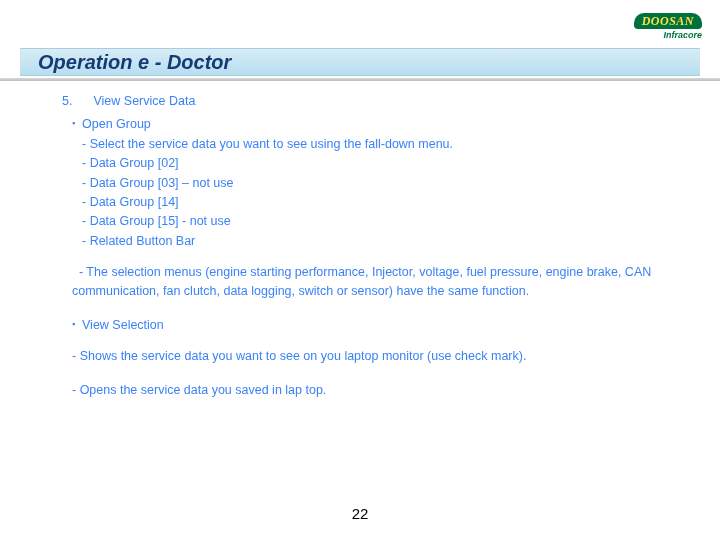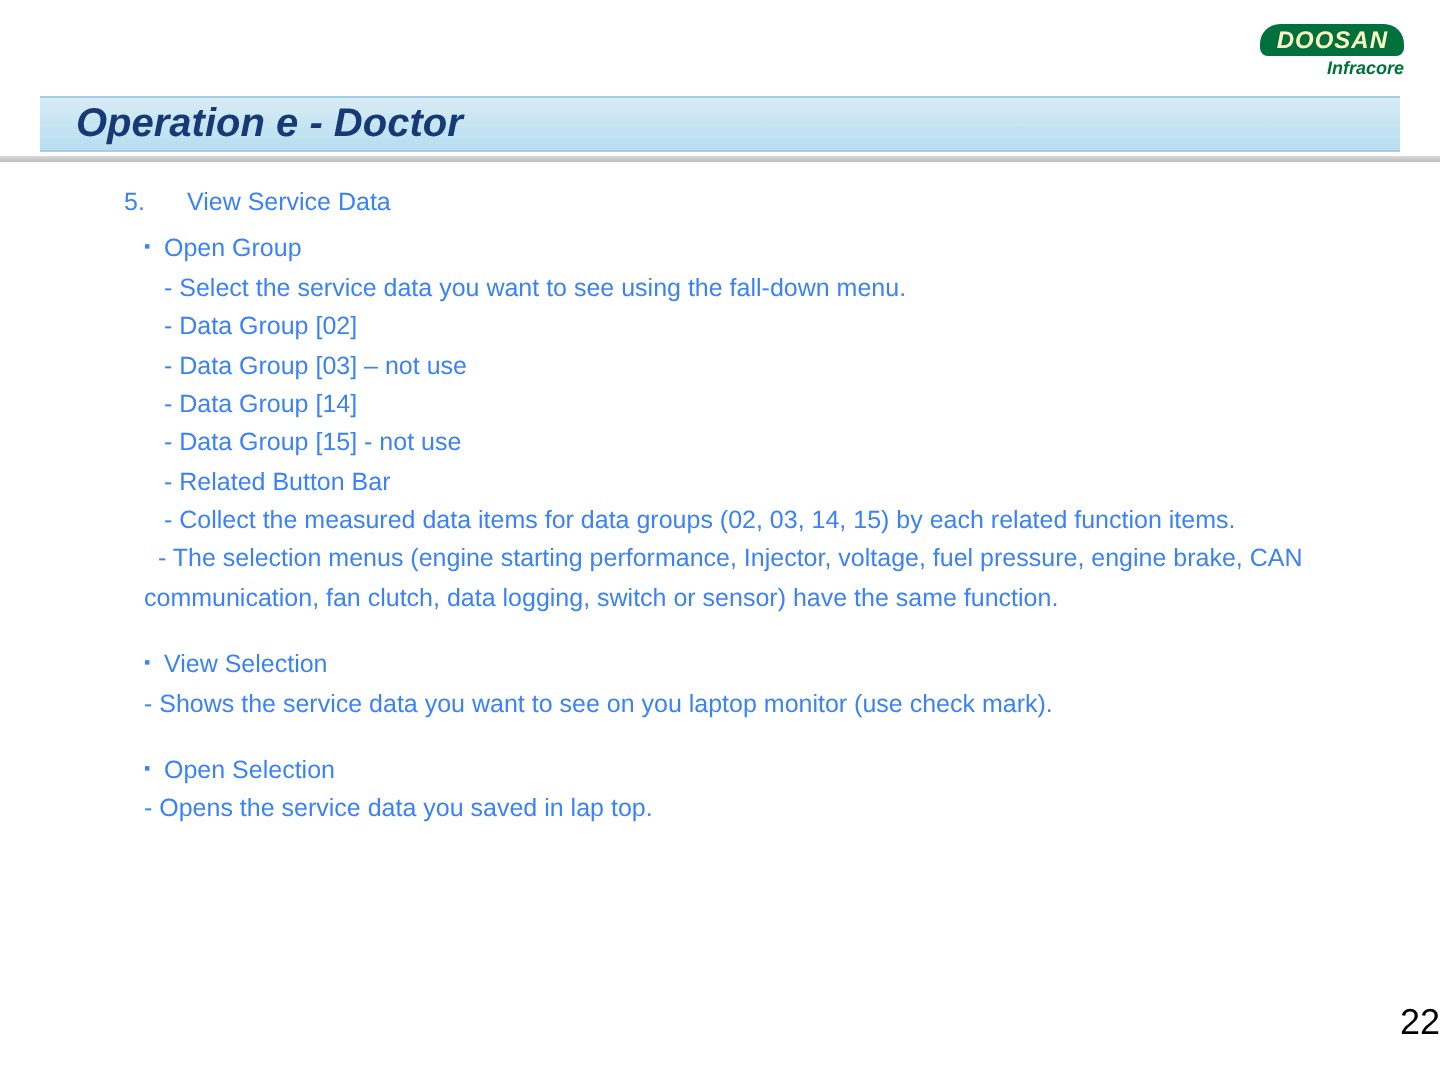--- a/index.html
+++ b/index.html
@@ -15,28 +15,29 @@
   }
   .logo {
     position: absolute;
     top: 12px;
     right: 18px;
     text-align: right;
     line-height: 1;
   }
   .logo-main {
     background: #00703c;
-    color: #fef9c3;
+    color: #fde047;
     font-weight: bold;
     font-style: italic;
     font-size: 12px;
     padding: 2px 8px;
     border-radius: 10px 10px 4px 4px;
     letter-spacing: 0.5px;
     display: inline-block;
+    font-family: Liberation Serif, serif;
   }
   .logo-sub {
     color: #00703c;
     font-size: 9px;
     font-style: italic;
     font-weight: bold;
     margin-top: 2px;
   }
   .title-bar {
     position: absolute;
@@ -98,32 +99,32 @@
     left: 0;
     top: 0;
     font-size: 9px;
     line-height: 1.9;
   }
   .sub {
     padding-left: 10px;
   }
   .para {
     padding-left: 0;
-    margin-top: 0;
+    margin-top: 12px;
   }
   .group {
     margin-top: 14px;
   }
   .page-num {
     position: absolute;
     bottom: 18px;
     left: 0;
     right: 0;
-    text-align: right;
-    font-size: 18px;
+    text-align: center;
+    font-size: 15px;
   }
 </style>
 </head>
 <body>
 
 <div class="logo">
   <div class="logo-main">DOOSAN</div>
   <div class="logo-sub">Infracore</div>
 </div>
 
@@ -141,28 +142,26 @@
   </div>
 
   <div class="block">
     <div class="bullet-line">Open Group</div>
     <div class="sub">- Select the service data you want to see using the fall-down menu.</div>
     <div class="sub">- Data Group [02]</div>
     <div class="sub">- Data Group [03] – not  use</div>
     <div class="sub">- Data Group [14]</div>
     <div class="sub">- Data Group [15] - not use</div>
     <div class="sub">- Related Button Bar</div>
-    <div class="sub">- Collect the measured data items for data groups (02, 03, 14, 15) by each related function items.</div>
     <div class="para" style="white-space:pre-wrap;">  - The selection menus (engine starting performance, Injector, voltage, fuel pressure, engine brake, CAN communication, fan clutch, data logging, switch or sensor) have the same function.</div>
   </div>
 
   <div class="block group">
     <div class="bullet-line">View Selection</div>
     <div class="para">- Shows the service data you want to see on you laptop monitor (use check mark).</div>
   </div>
 
   <div class="block group">
-    <div class="bullet-line">Open Selection</div>
     <div class="para">- Opens the service data you saved in lap top.</div>
   </div>
 </div>
 
 <div class="page-num">22</div>
 
 </body></html>

